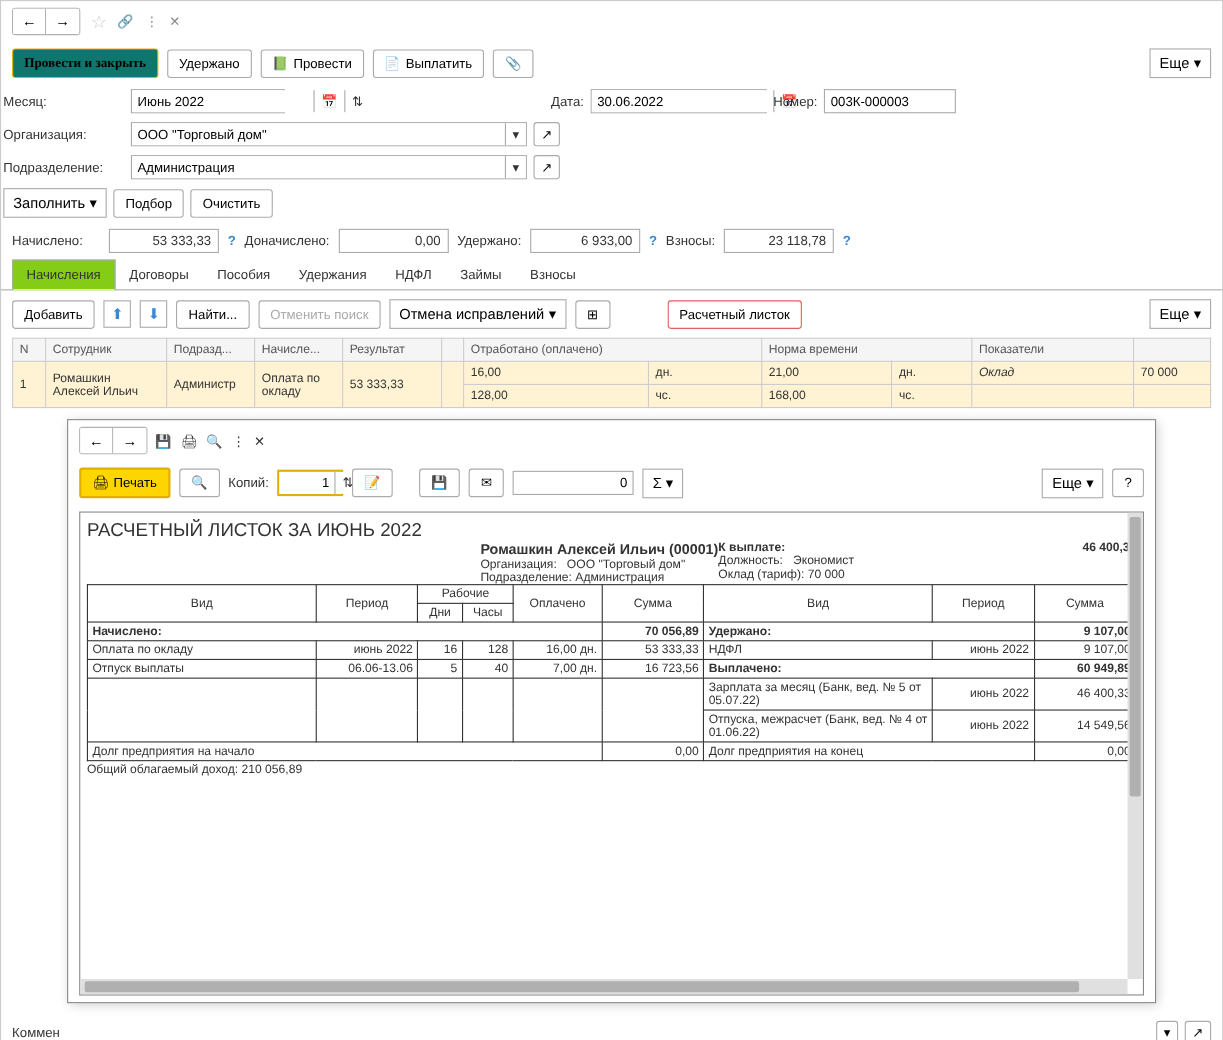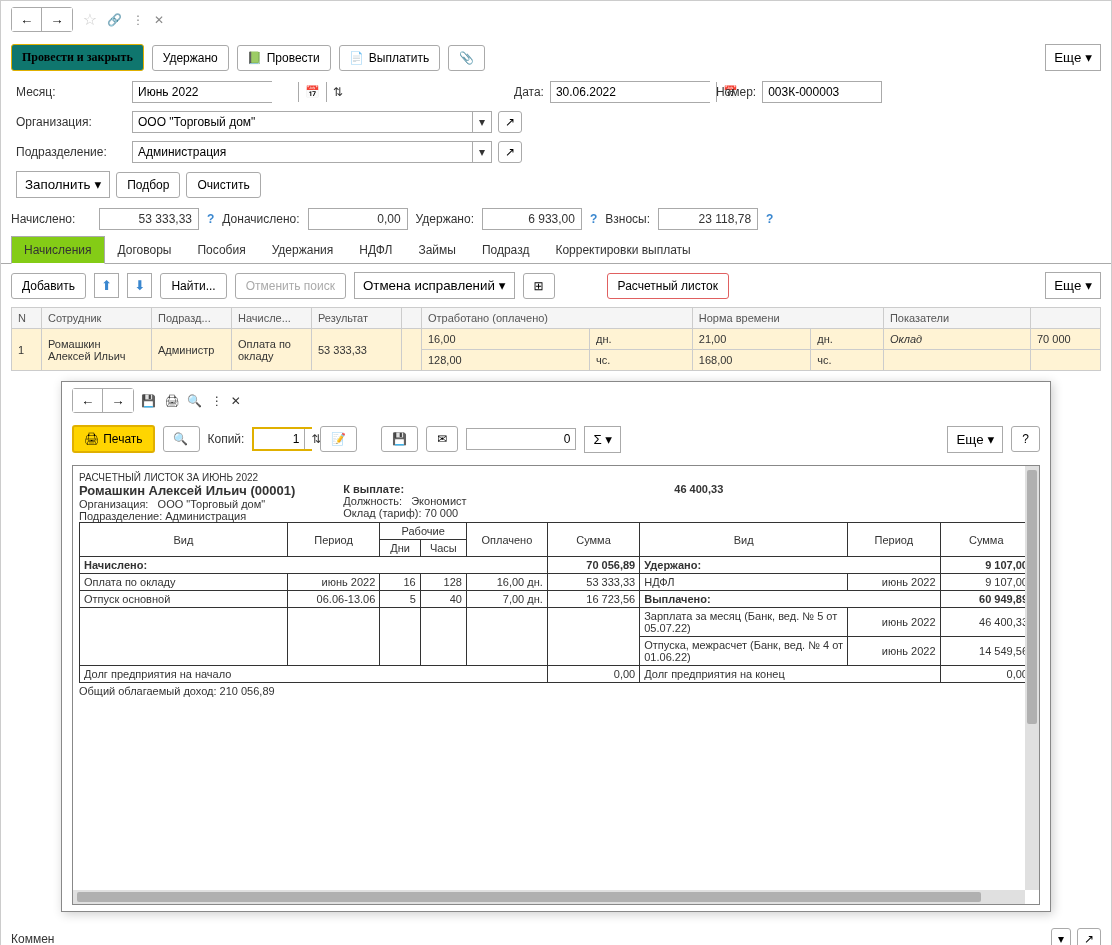--- a/index.html
+++ b/index.html
@@ -10,21 +10,21 @@
 .nav-btn { padding: 4px 8px; background: #fff; border: none; cursor: pointer; border-right: 1px solid #aaa; }
 .nav-btn:last-child { border-right: none; }
 .star-icon { font-size: 16px; color: #ccc; padding: 0 4px; }
 .title { font-size: 19px; font-weight: normal; flex: 1; }
 .header-icons { display: flex; gap: 10px; align-items: center; color: #888; }
 .header-icons span { cursor: pointer; }
 .toolbar { display: flex; align-items: center; padding: 6px 10px; gap: 8px; }
 .btn { padding: 5px 10px; border: 1px solid #aaa; background: #fff; border-radius: 3px; cursor: pointer; font-size: 12px; }
 .btn-primary { background: #0f766e; border-color: #e0b000; font-weight: bold; font-family: Liberation Serif, serif; }
 .btn-icon { display: inline-flex; align-items: center; gap: 4px; }
-.form-row { display: flex; align-items: center; padding: 4px 15px; gap: 6px; }
+.form-row { display: flex; align-items: center; padding: 4px 2px; gap: 6px; }
 .form-label { min-width: 110px; }
 .input { border: 1px solid #aaa; padding: 3px 5px; font-size: 12px; }
 .input-group { display: flex; border: 1px solid #aaa; }
 .input-group input { border: none; padding: 3px 5px; flex: 1; font-size: 12px; }
 .input-group-btn { padding: 3px 6px; border-left: 1px solid #aaa; background: #fff; cursor: pointer; }
 .summary-row { display: flex; align-items: center; padding: 6px 10px; gap: 8px; }
 .summary-label { min-width: 80px; }
 .summary-val { border: 1px solid #aaa; padding: 3px 6px; width: 100px; text-align: right; background: #fff; }
 .info-icon { color: #3a87cf; font-weight: bold; cursor: pointer; }
 .tabs { display: flex; border-bottom: 1px solid #aaa; padding: 0 10px; }
@@ -40,23 +40,23 @@
 .table tr.sel td { background: #fff3d4; }
 .modal { position: relative; margin: 10px 60px 10px 60px; border: 1px solid #888; background: #fff; box-shadow: 2px 2px 10px rgba(0,0,0,0.2); }
 .modal-header { display: flex; align-items: center; padding: 6px 10px; gap: 8px; }
 .modal-title { font-size: 18px; flex: 1; }
 .modal-toolbar { display: flex; align-items: center; padding: 6px 10px; gap: 8px; }
 .btn-print { background: #ffd500; border-color: #e0b000; }
 .yellow-border { border: 2px solid #e0b000; }
 .copies-input { width: 50px; text-align: right; }
 .report { border: 1px solid #888; margin: 6px 10px; padding: 0; font-size: 11px; overflow: auto; position: relative; height: 440px; }
 .report-content { padding: 6px; }
-.report-title { font-size: 10px; }
+.report-title { font-size: 17px; }
 .report-name { font-size: 13px; font-weight: bold; }
-.report-info { display: flex; justify-content: flex-start; gap: 48px; }
+.report-info { display: flex; justify-content: flex-end; }
 .report-table { width: 100%; border-collapse: collapse; }
 .report-table th, .report-table td { border: 1px solid #333; padding: 2px 4px; font-size: 11px; }
 .report-table th { font-weight: normal; text-align: center; }
 .ta-r { text-align: right; }
 .bold { font-weight: bold; }
 .comment-row { display: flex; align-items: center; padding: 6px 10px; gap: 6px; }
 .flex-spacer { flex: 1; }
 .scrollbar { position: absolute; background: #e0e0e0; }
 .scrollbar-v { right: 0; top: 0; bottom: 14px; width: 14px; }
 .scrollbar-h { left: 0; right: 14px; bottom: 0; height: 14px; }
@@ -156,22 +156,21 @@
     <span class="info-icon">?</span>
   </div>
 
   <div class="tabs">
     <div class="tab active">Начисления</div>
     <div class="tab">Договоры</div>
     <div class="tab">Пособия</div>
     <div class="tab">Удержания</div>
     <div class="tab">НДФЛ</div>
     <div class="tab">Займы</div>
-    <div class="tab">Подразд</div>
-    <div class="tab">Корректировки выплаты</div>
+    <div class="tab">Взносы</div>
   </div>
 
   <div class="tab-toolbar">
     <button class="btn">Добавить</button>
     <button class="arrow-btn" style="color:#3a87cf">⬆</button>
     <button class="arrow-btn" style="color:#3a87cf">⬇</button>
     <button class="btn">Найти...</button>
     <button class="btn" style="color:#aaa">Отменить поиск</button>
     <button class="dropdown-btn">
         <span>Отмена исправлений</span>
@@ -311,21 +310,21 @@
           <td class="ta-r">июнь 2022</td>
           <td class="ta-r">16</td>
           <td class="ta-r">128</td>
           <td class="ta-r">16,00 дн.</td>
           <td class="ta-r">53 333,33</td>
           <td>НДФЛ</td>
           <td class="ta-r">июнь 2022</td>
           <td class="ta-r">9 107,00</td>
         </tr>
         <tr>
-          <td>Отпуск основной</td>
+          <td>Отпуск выплаты</td>
           <td class="ta-r">06.06-13.06</td>
           <td class="ta-r">5</td>
           <td class="ta-r">40</td>
           <td class="ta-r">7,00 дн.</td>
           <td class="ta-r">16 723,56</td>
           <td colspan="2" class="bold">Выплачено:</td>
           <td class="ta-r bold">60 949,89</td>
         </tr>
         <tr>
           <td rowspan="2"></td>

